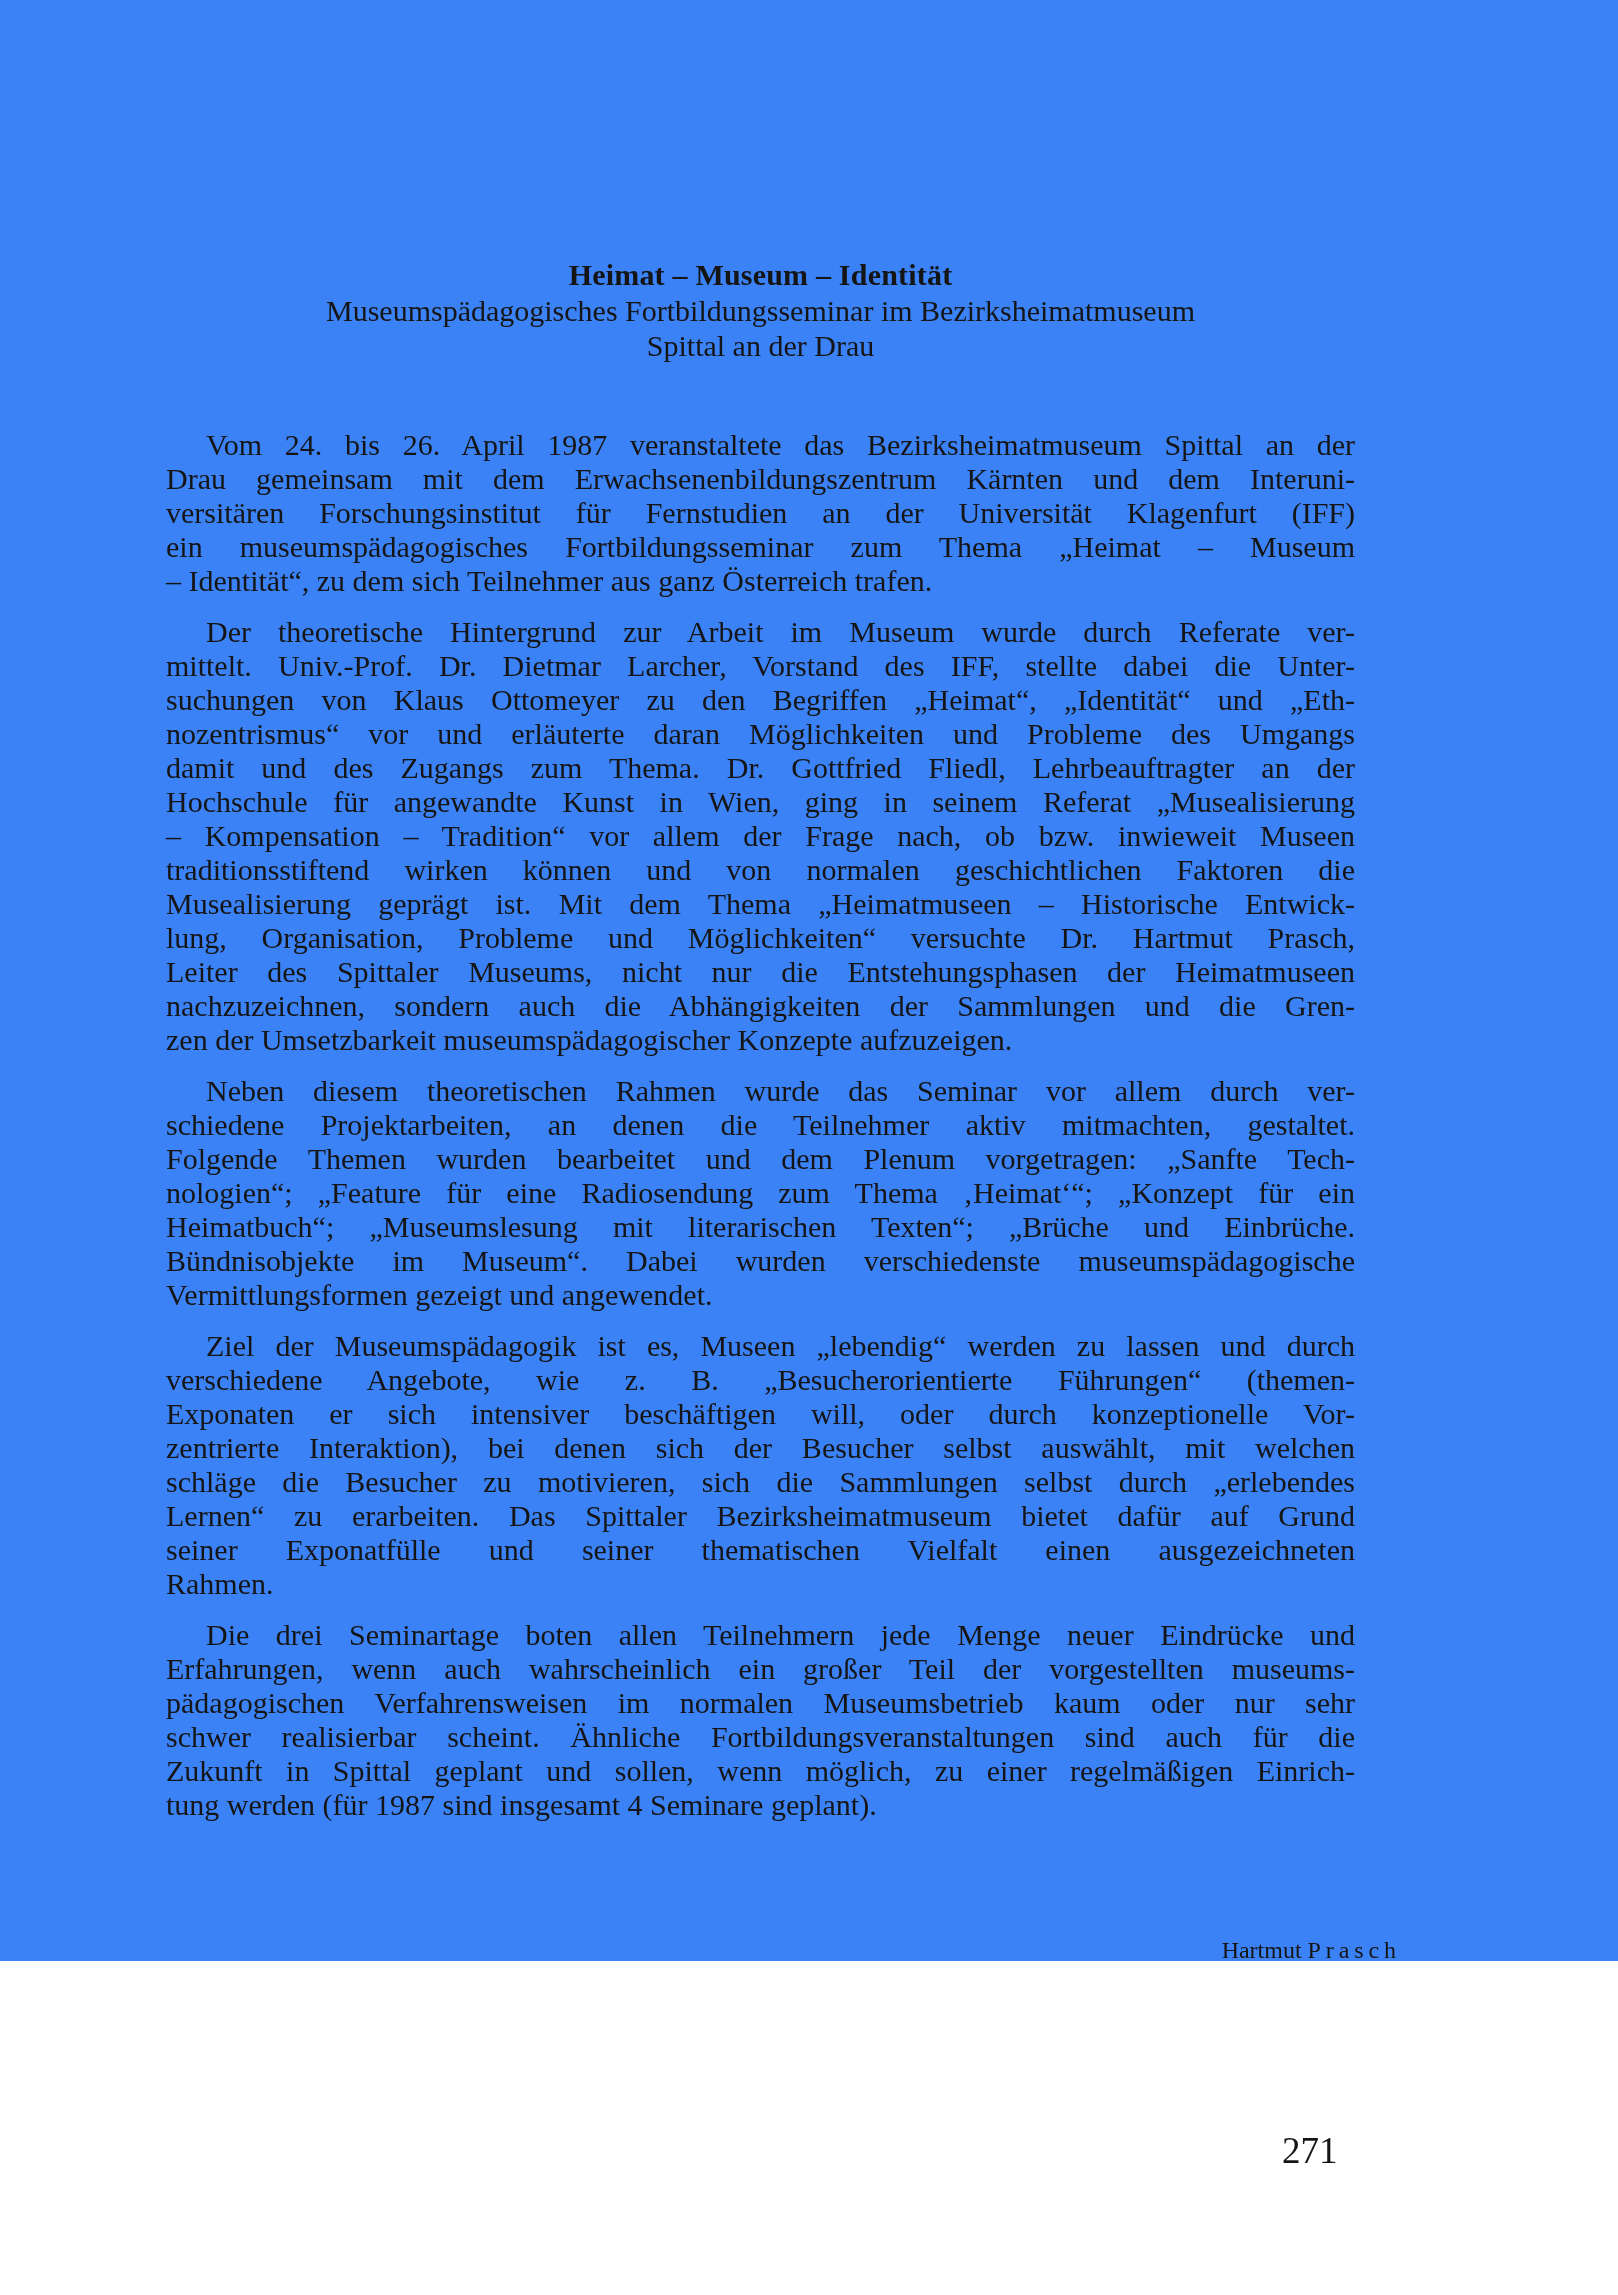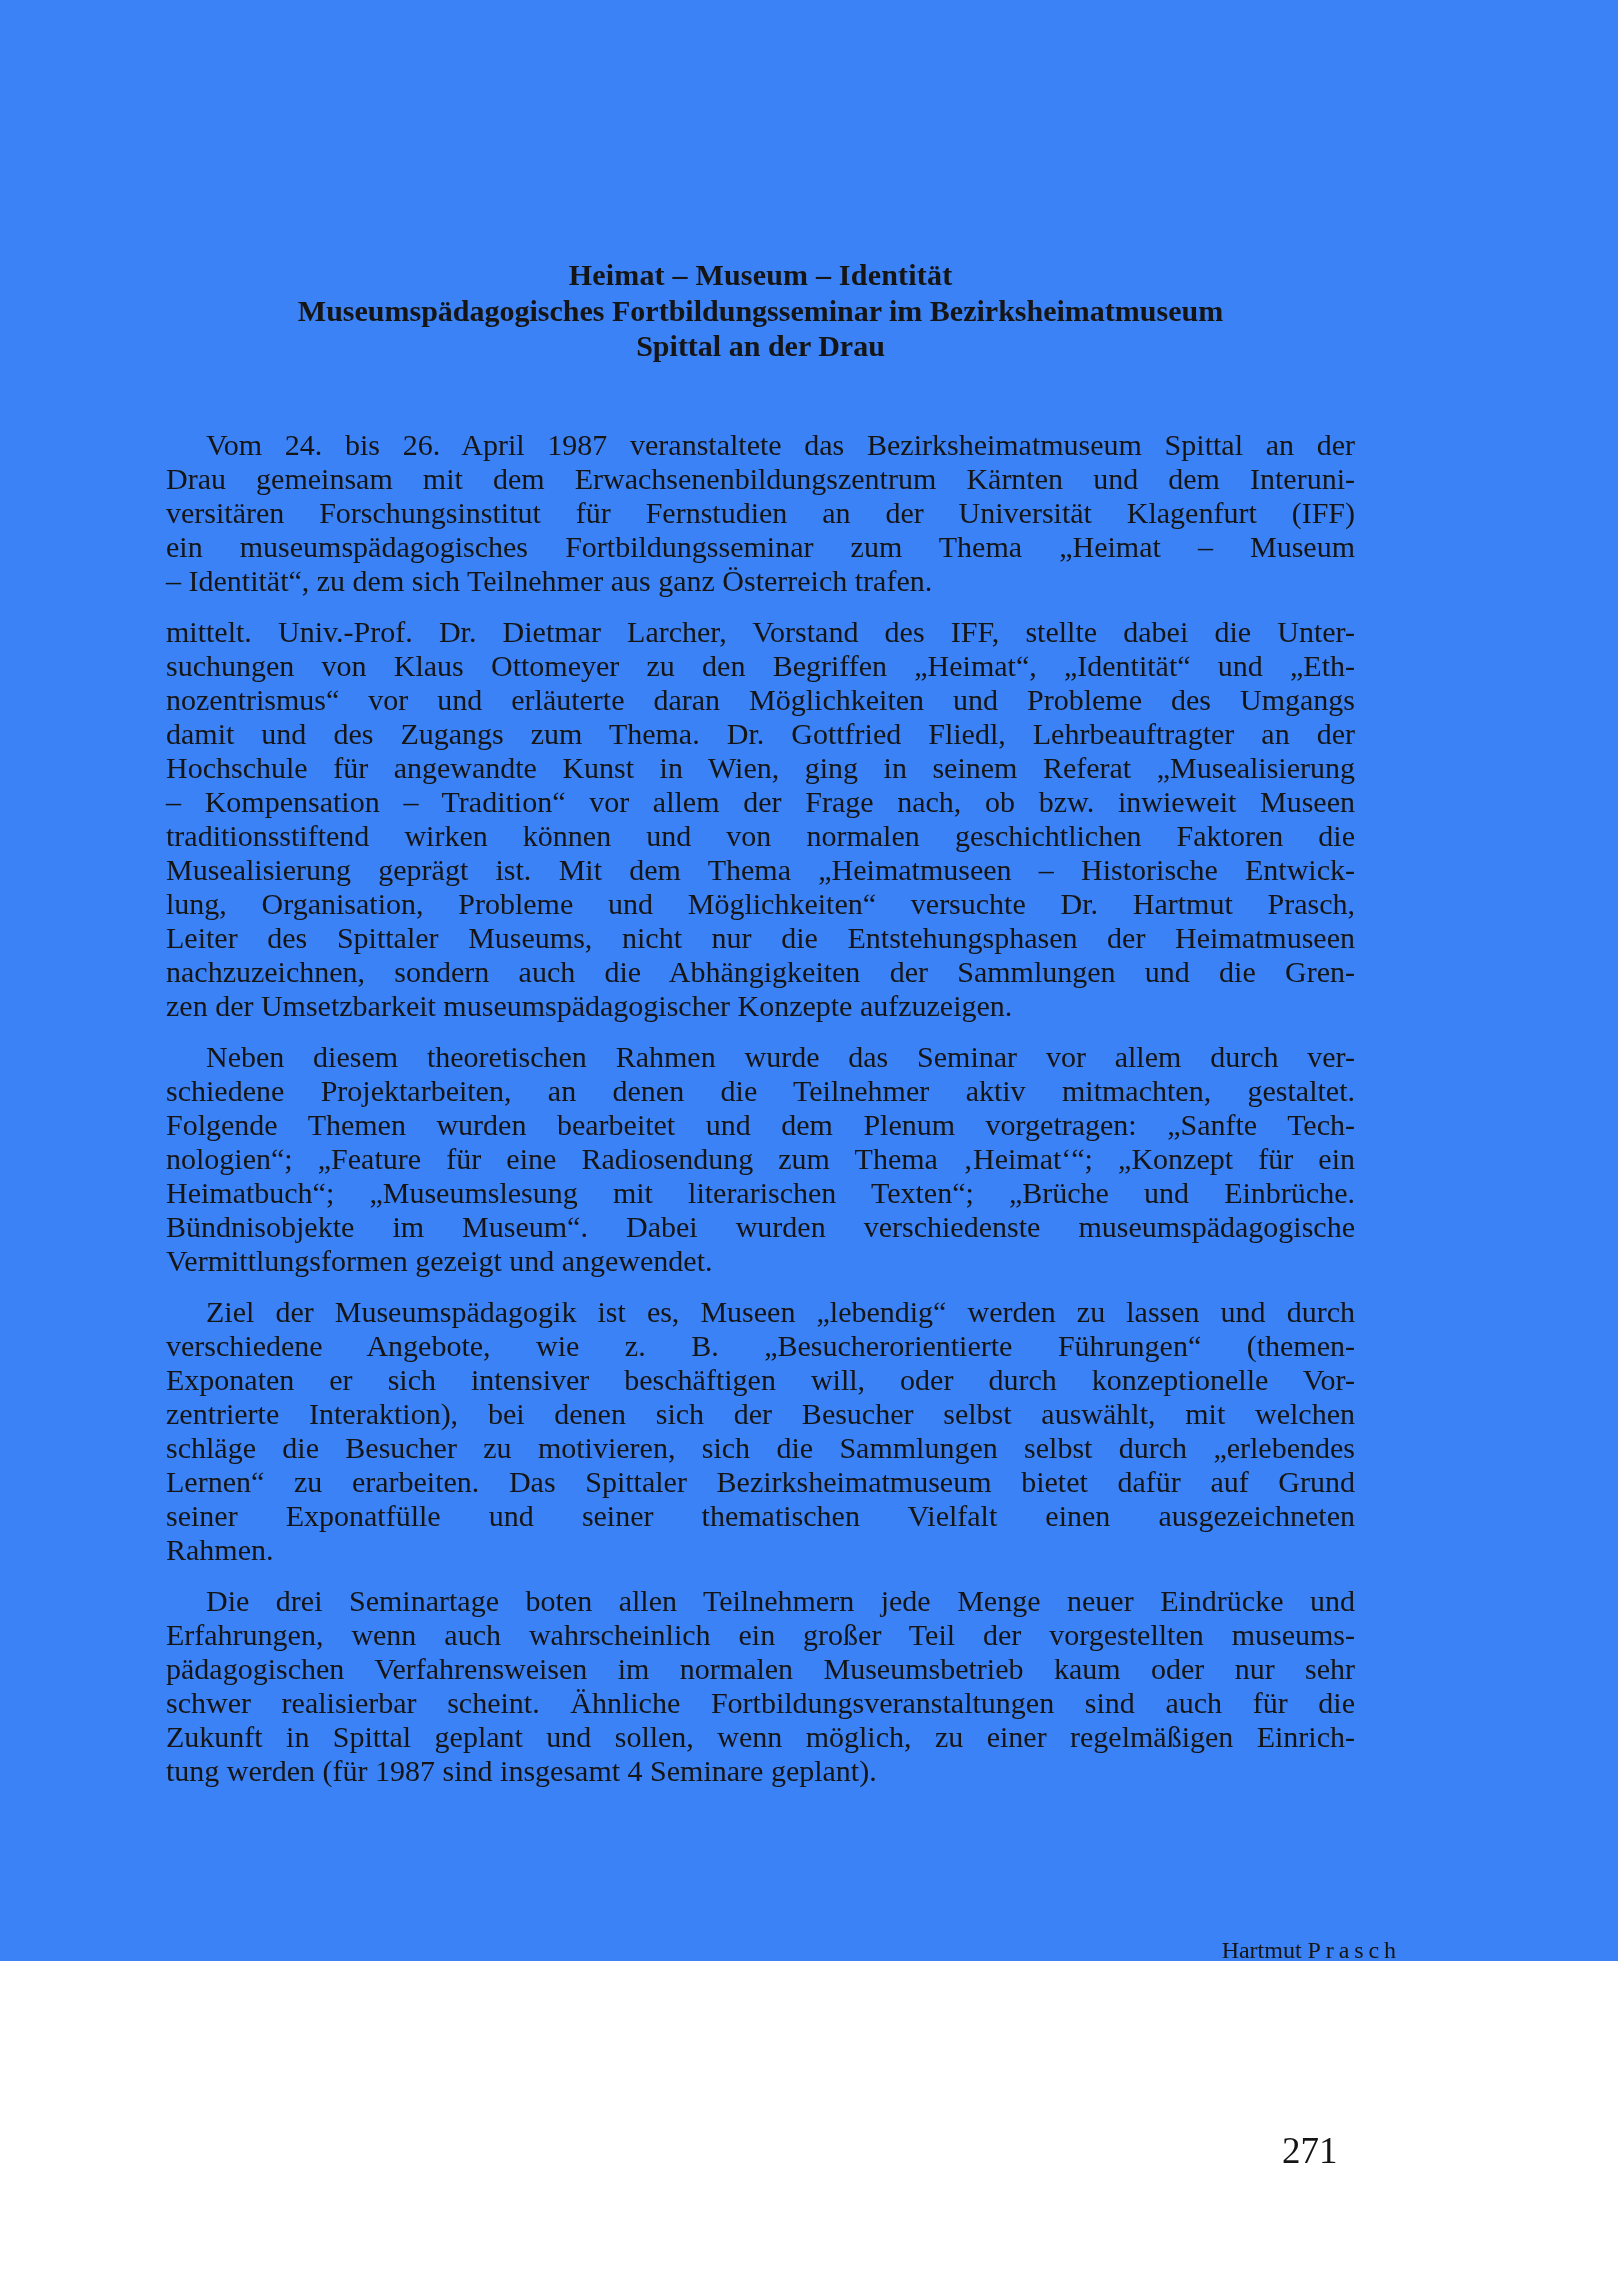--- a/index.html
+++ b/index.html
@@ -1,21 +1,21 @@
 <!DOCTYPE html>
 <html style="font-size:13px"><head>
 <meta charset="utf-8">
 <style>
   html, body { margin: 0; padding: 0; background: #ffffff; }
   body { width: 1618px; height: 2295px; position: relative; overflow: hidden;
          font-family: "Liberation Serif", "DejaVu Serif", serif; color: #151515; }
   .page { position: absolute; left: 0; top: 0; width: 1618px; height: 1961px; background: #3b82f6; padding-left: 48px; }
   .header { position: absolute; left: 166px; width: 1189px; top: 257px; text-align: center; }
   .title { font-weight: bold; font-size: 30px; line-height: 36px; letter-spacing: 0.2px; }
-  .subtitle { font-size: 30px; line-height: 35px; font-weight: bold; }
+  .subtitle { font-size: 30px; line-height: 35px; }
   .body { position: absolute; left: 166px; width: 1189px; top: 393px; font-size: 30px; margin-top: 35px; }
   .para { margin: 0 0 17px 0; }
   .line { display: block; height: 34px; line-height: 34px; text-align: justify; text-align-last: justify; white-space: nowrap; }
   .line.last { text-align-last: left; }
   .line.indent { padding-left: 40px; }
   .signature { position: absolute; right: 265px; top: 1932px; font-size: 24px; line-height: 36px; }
   .sig-last { letter-spacing: 4.9px; }
   .page-number { position: absolute; left: 1282px; top: 2128px; font-size: 37px; line-height: 45px; text-align: center; }
 </style>
 </head>
@@ -31,20 +31,21 @@
 
   <div class="body" id="article-body">
       <div class="para">
         <span class="line indent">Vom 24. bis 26. April 1987 veranstaltete das Bezirksheimatmuseum Spittal an der</span>
         <span class="line">Drau gemeinsam mit dem Erwachsenenbildungszentrum Kärnten und dem Interuni-</span>
         <span class="line">versitären Forschungsinstitut für Fernstudien an der Universität Klagenfurt (IFF)</span>
         <span class="line">ein museumspädagogisches Fortbildungsseminar zum Thema „Heimat – Museum</span>
         <span class="line last">– Identität“, zu dem sich Teilnehmer aus ganz Österreich trafen.</span>
       </div>
       <div class="para">
+        <span class="line indent">Der theoretische Hintergrund zur Arbeit im Museum wurde durch Referate ver-</span>
         <span class="line">mittelt. Univ.-Prof. Dr. Dietmar Larcher, Vorstand des IFF, stellte dabei die Unter-</span>
         <span class="line">suchungen von Klaus Ottomeyer zu den Begriffen „Heimat“, „Identität“ und „Eth-</span>
         <span class="line">nozentrismus“ vor und erläuterte daran Möglichkeiten und Probleme des Umgangs</span>
         <span class="line">damit und des Zugangs zum Thema. Dr. Gottfried Fliedl, Lehrbeauftragter an der</span>
         <span class="line">Hochschule für angewandte Kunst in Wien, ging in seinem Referat „Musealisierung</span>
         <span class="line">– Kompensation – Tradition“ vor allem der Frage nach, ob bzw. inwieweit Museen</span>
         <span class="line">traditionsstiftend wirken können und von normalen geschichtlichen Faktoren die</span>
         <span class="line">Musealisierung geprägt ist. Mit dem Thema „Heimatmuseen – Historische Entwick-</span>
         <span class="line">lung, Organisation, Probleme und Möglichkeiten“ versuchte Dr. Hartmut Prasch,</span>
         <span class="line">Leiter des Spittaler Museums, nicht nur die Entstehungsphasen der Heimatmuseen</span>

